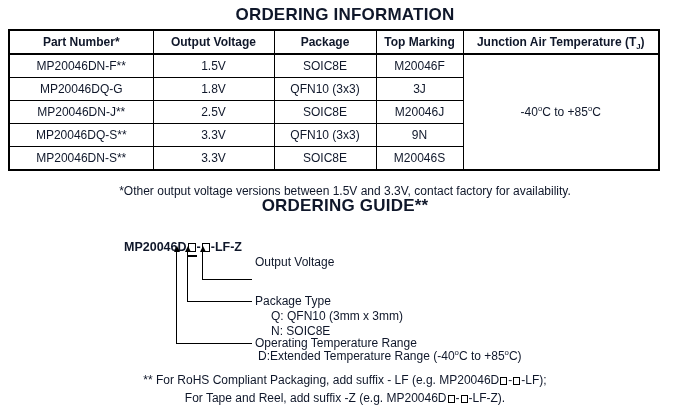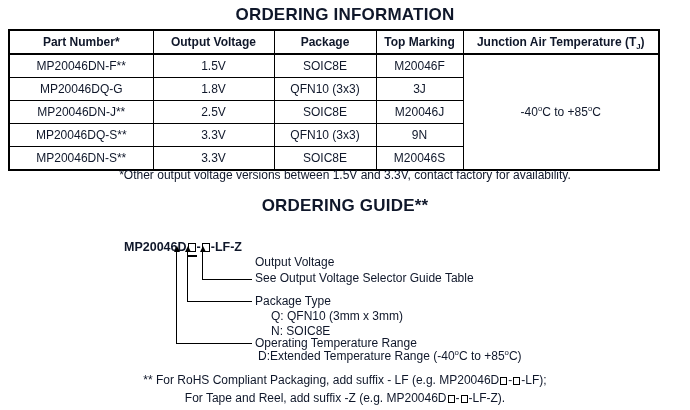--- a/index.html
+++ b/index.html
@@ -25,21 +25,21 @@
   }
   .otable th { height: 18px; font-weight: bold; border-bottom: 2px solid #000; }
   .otable td { height: 20px; font-weight: normal; }
   .c1 { width: 144px; } .c2 { width: 121px; } .c3 { width: 102px; }
   .c4 { width: 87px; }  .c5 { width: 196px; }
 
   sub { font-size: 0.65em; line-height: 0; }
   sup { font-size: 0.65em; line-height: 0; }
 
   .footnote1 {
-    position: absolute; top: 168px; left: 0; width: 100%;
+    position: absolute; top: 184px; left: 0; width: 100%;
     text-align: center; font-size: 12px;
   }
 
   .pn {
     position: absolute; left: 124px; top: 229px;
     font-size: 12.5px; font-weight: bold; white-space: nowrap; margin-top: 11px;
   }
   .box {
     display: inline-block; width: 8px; height: 9px;
     border: 1.5px solid #000; vertical-align: -1px; margin: 0 1px;
@@ -135,21 +135,20 @@
 
   <div class="arrowhead" style="left:185px; top:246px;"></div>
   <div class="vline" style="left:187px; top:251px; height:50px;"></div>
   <div class="hline" style="left:187px; top:301px; width:65px;"></div>
 
   <div class="arrowhead" style="left:174px; top:246px;"></div>
   <div class="vline" style="left:176px; top:251px; height:93px;"></div>
   <div class="hline" style="left:176px; top:343px; width:76px;"></div>
 
   <div class="glabel" style="left:255px; top:256px;">Output Voltage</div>
-  <div class="glabel" style="left:255px; top:272px;">See Output Voltage Selector Guide Table</div>
 
   <div class="glabel" style="left:255px; top:295px;">Package Type</div>
   <div class="glabel" style="left:271px; top:310px;">Q: QFN10 (3mm x 3mm)</div>
   <div class="glabel" style="left:271px; top:325px;">N: SOIC8E</div>
 
   <div class="glabel" style="left:255px; top:337px;">Operating Temperature Range</div>
   <div class="glabel" style="left:258px; top:350px;"><span>D:Extended Temperature Range (-40</span><sup>o</sup><span>C to +85</span><sup>o</sup><span>C)</span></div>
 
   <div class="gfn" style="top:373px;"><span>** For RoHS Compliant Packaging, add suffix - LF (e.g. MP20046D</span><span class="sbox"></span><span>-</span><span class="sbox"></span><span>-LF);</span></div>
 

